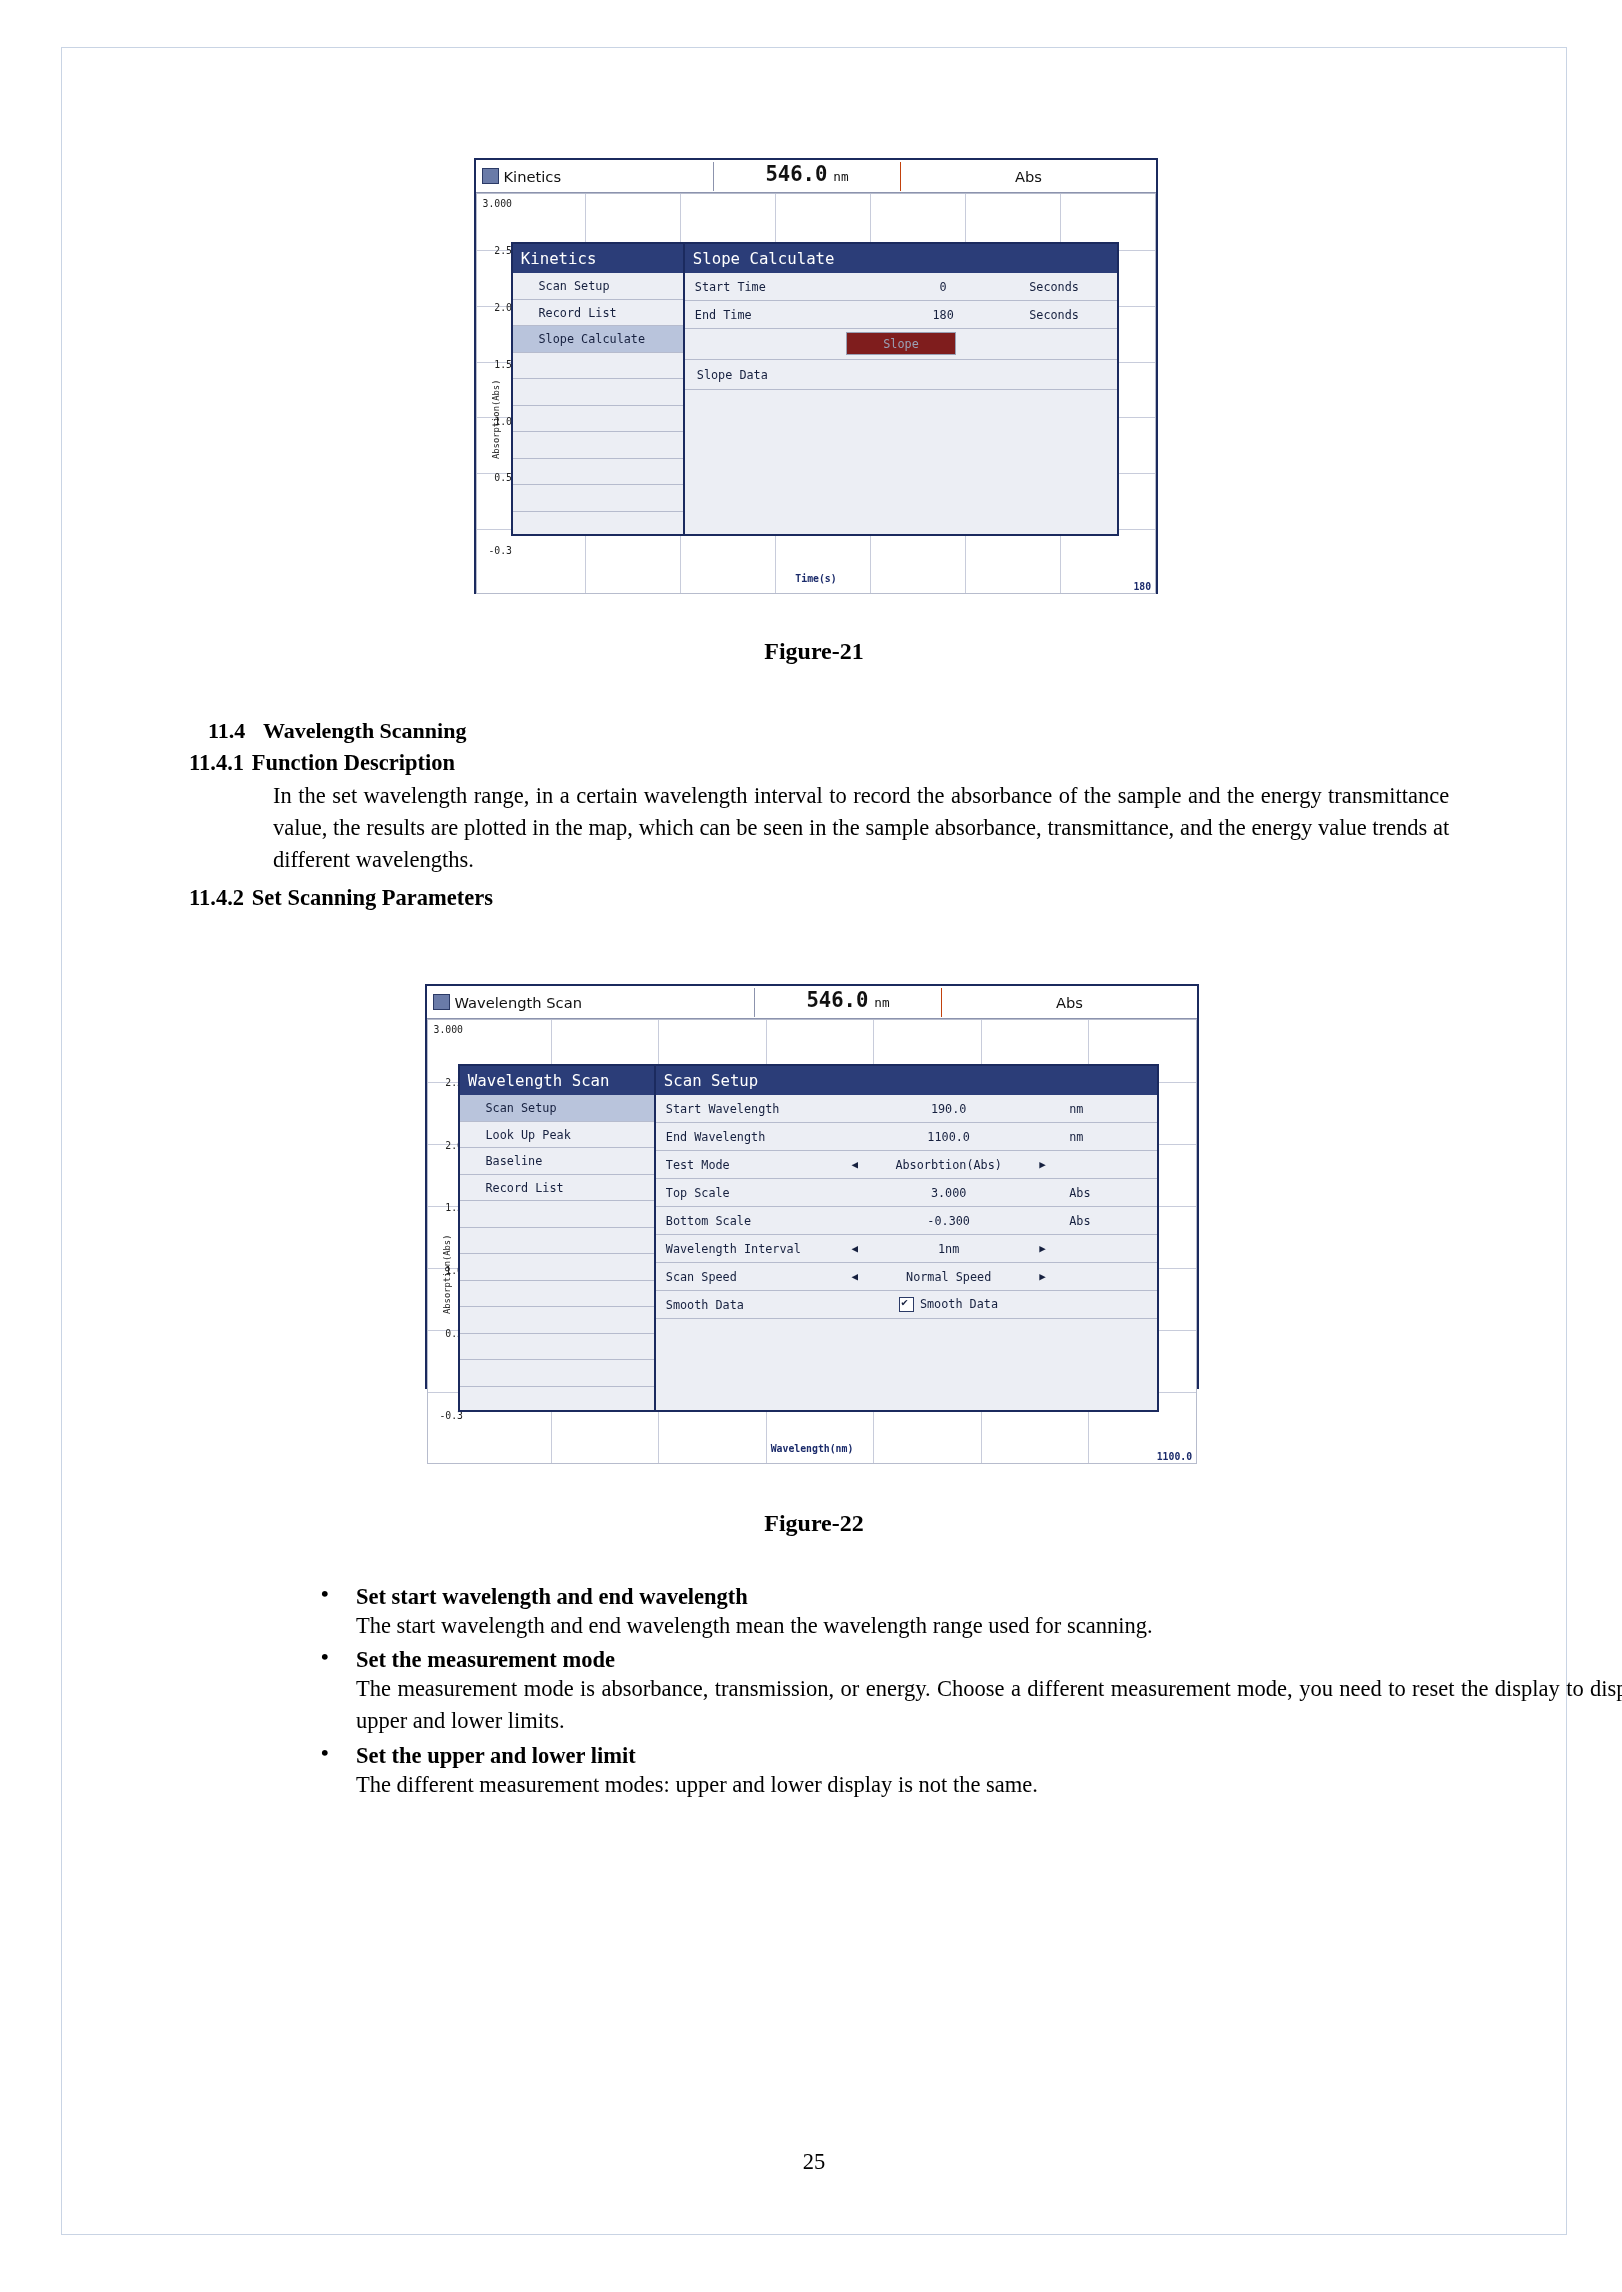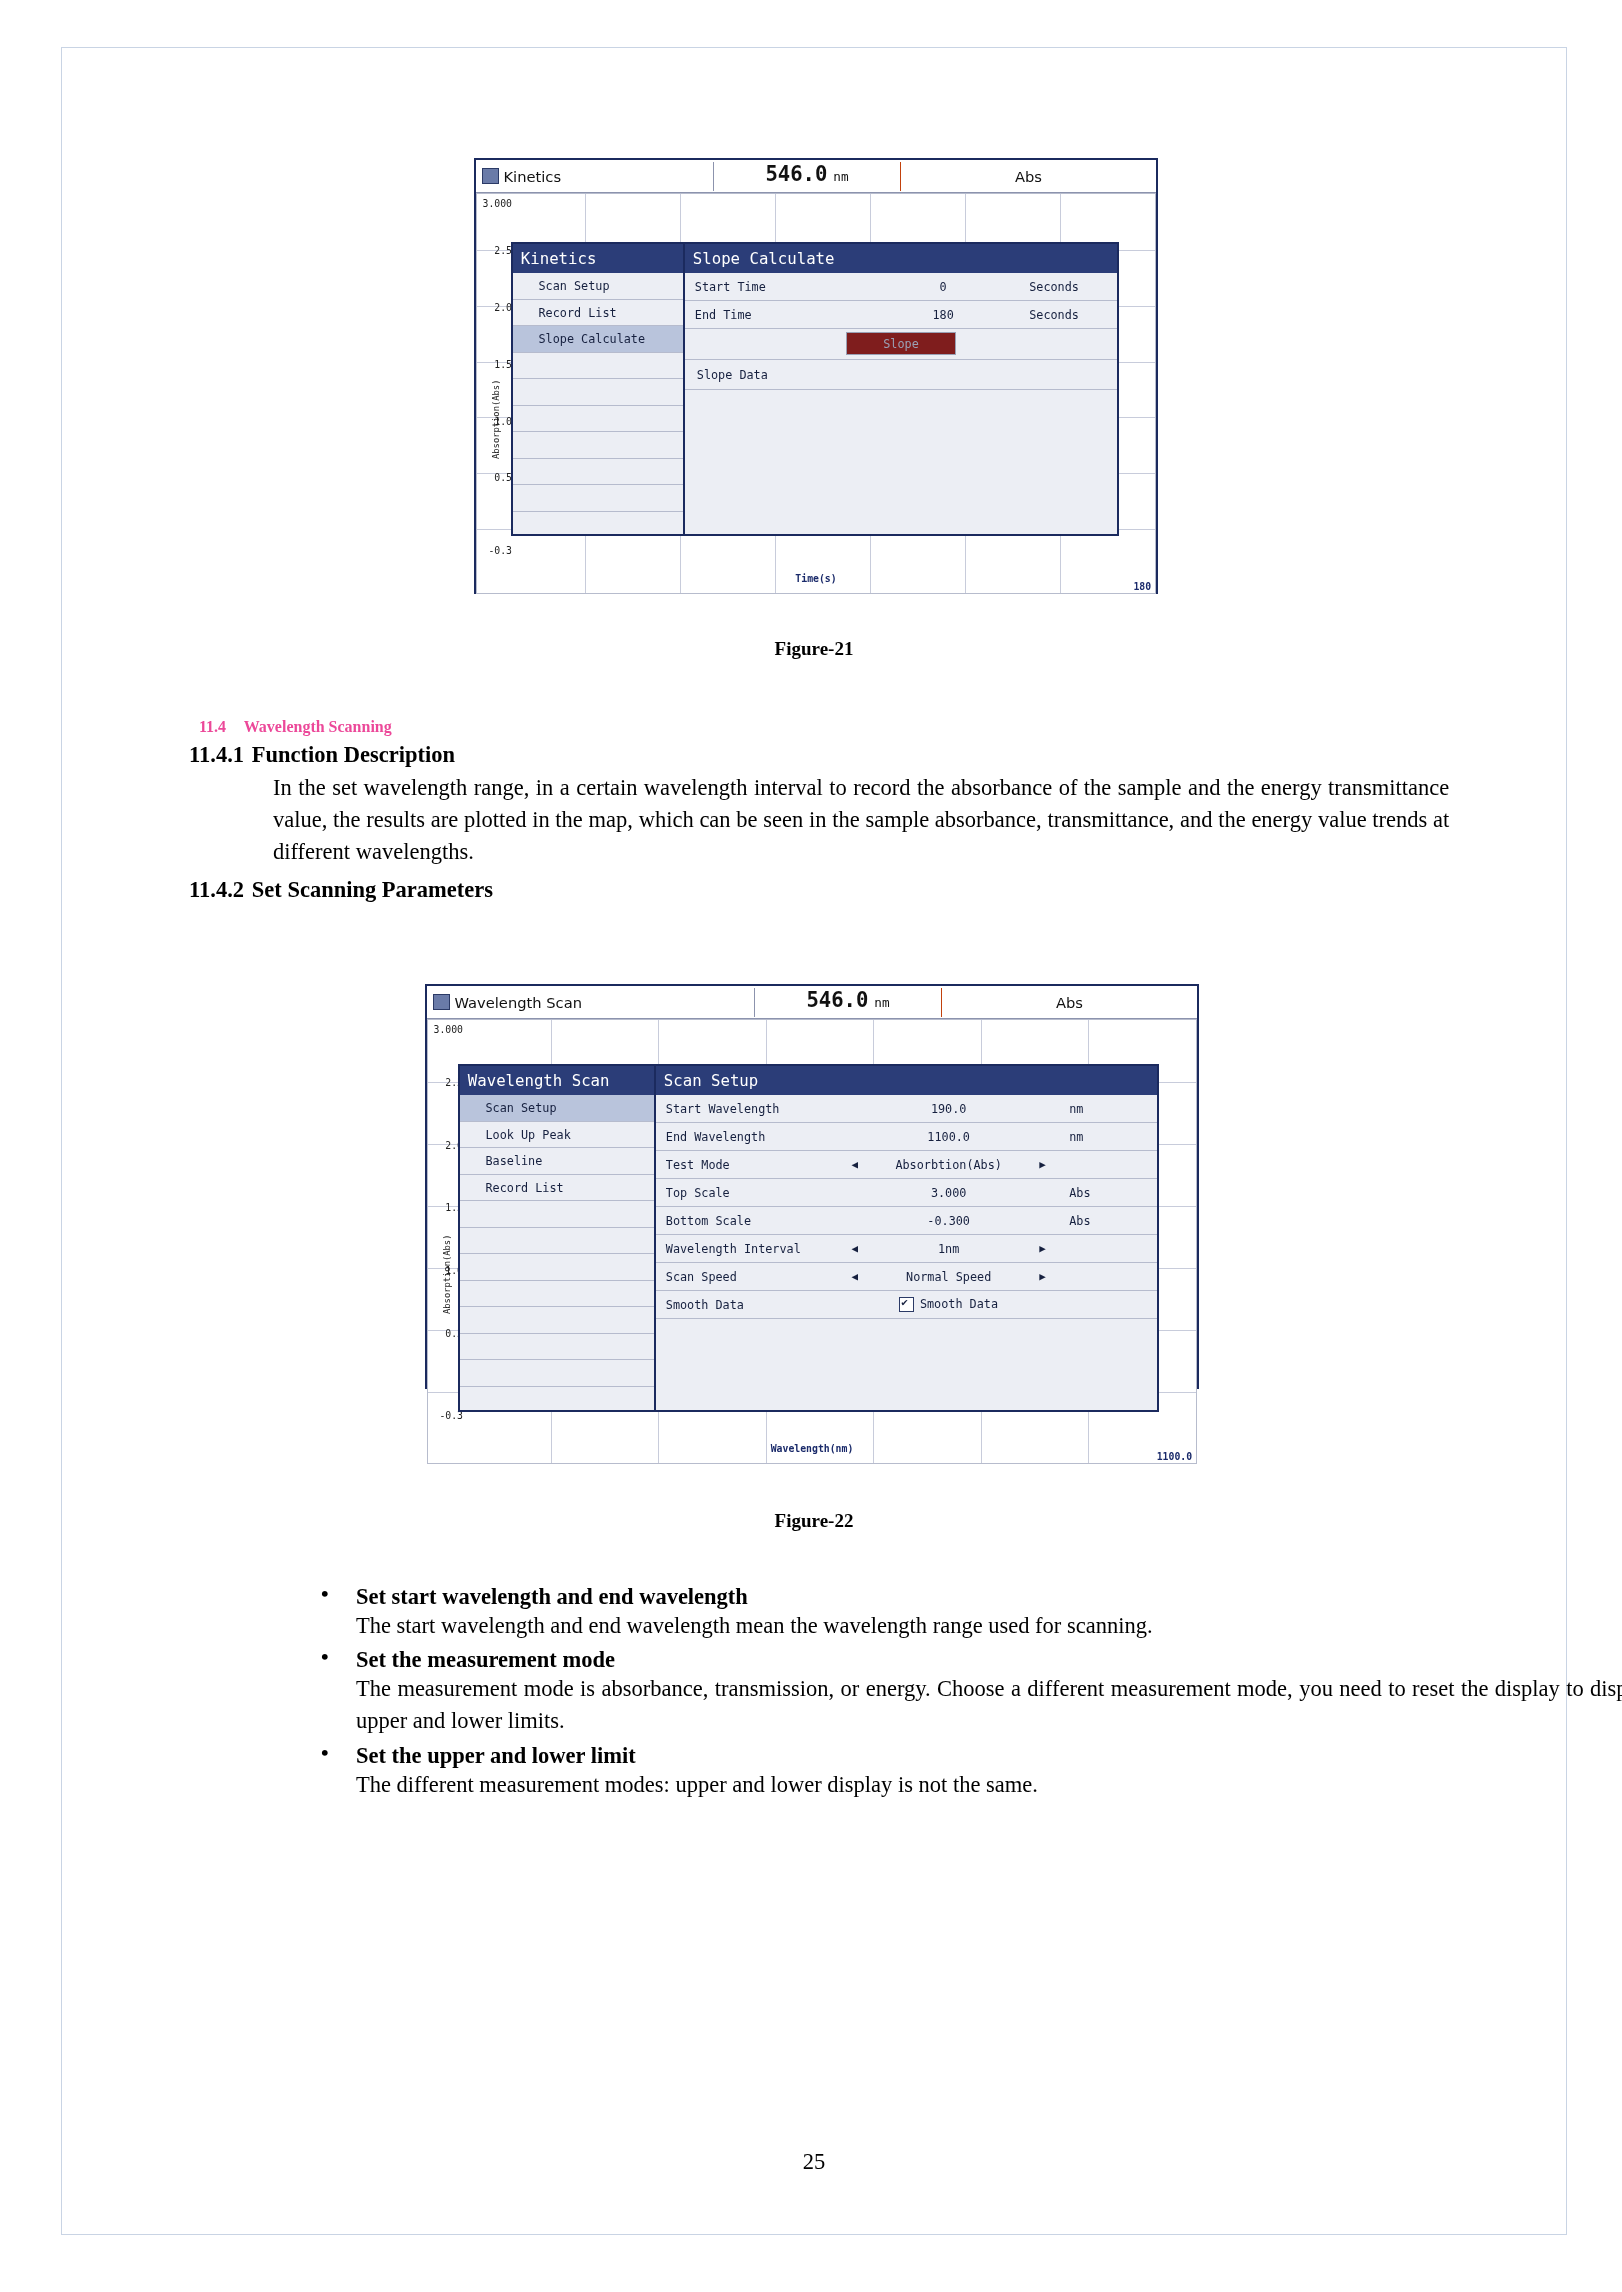--- a/index.html
+++ b/index.html
@@ -267,29 +267,29 @@
   .slope-data {
     font-size: 11.8px;
     color: #16203f;
     padding: 7.8px 0 0 11.8px;
   }
 
   
   .fig-caption {
     text-align: center;
     font-weight: bold;
-    font-size: 19px;
+    font-size: 24px;
     margin: 25.5px 0 0 0;
     font-family: "Liberation Serif", serif;
   }
   h2.sec {
-    color: #ec4899;
-    font-size: 16px;
-    font-weight: bold;
-    margin: 43px 0 0 10px;
+    color: #000000;
+    font-size: 22px;
+    font-weight: bold;
+    margin: 43px 0 0 19px;
     font-family: "Liberation Serif", serif;
   }
   h2.sec .num { margin-right: 17.6px; }
   h3.subsec {
     font-size: 22.5px;
     font-weight: bold;
     margin: 5.9px 0 0 0;
     font-family: "Liberation Serif", serif;
   }
   h3.subsec .num { margin-right: 7.8px; }

